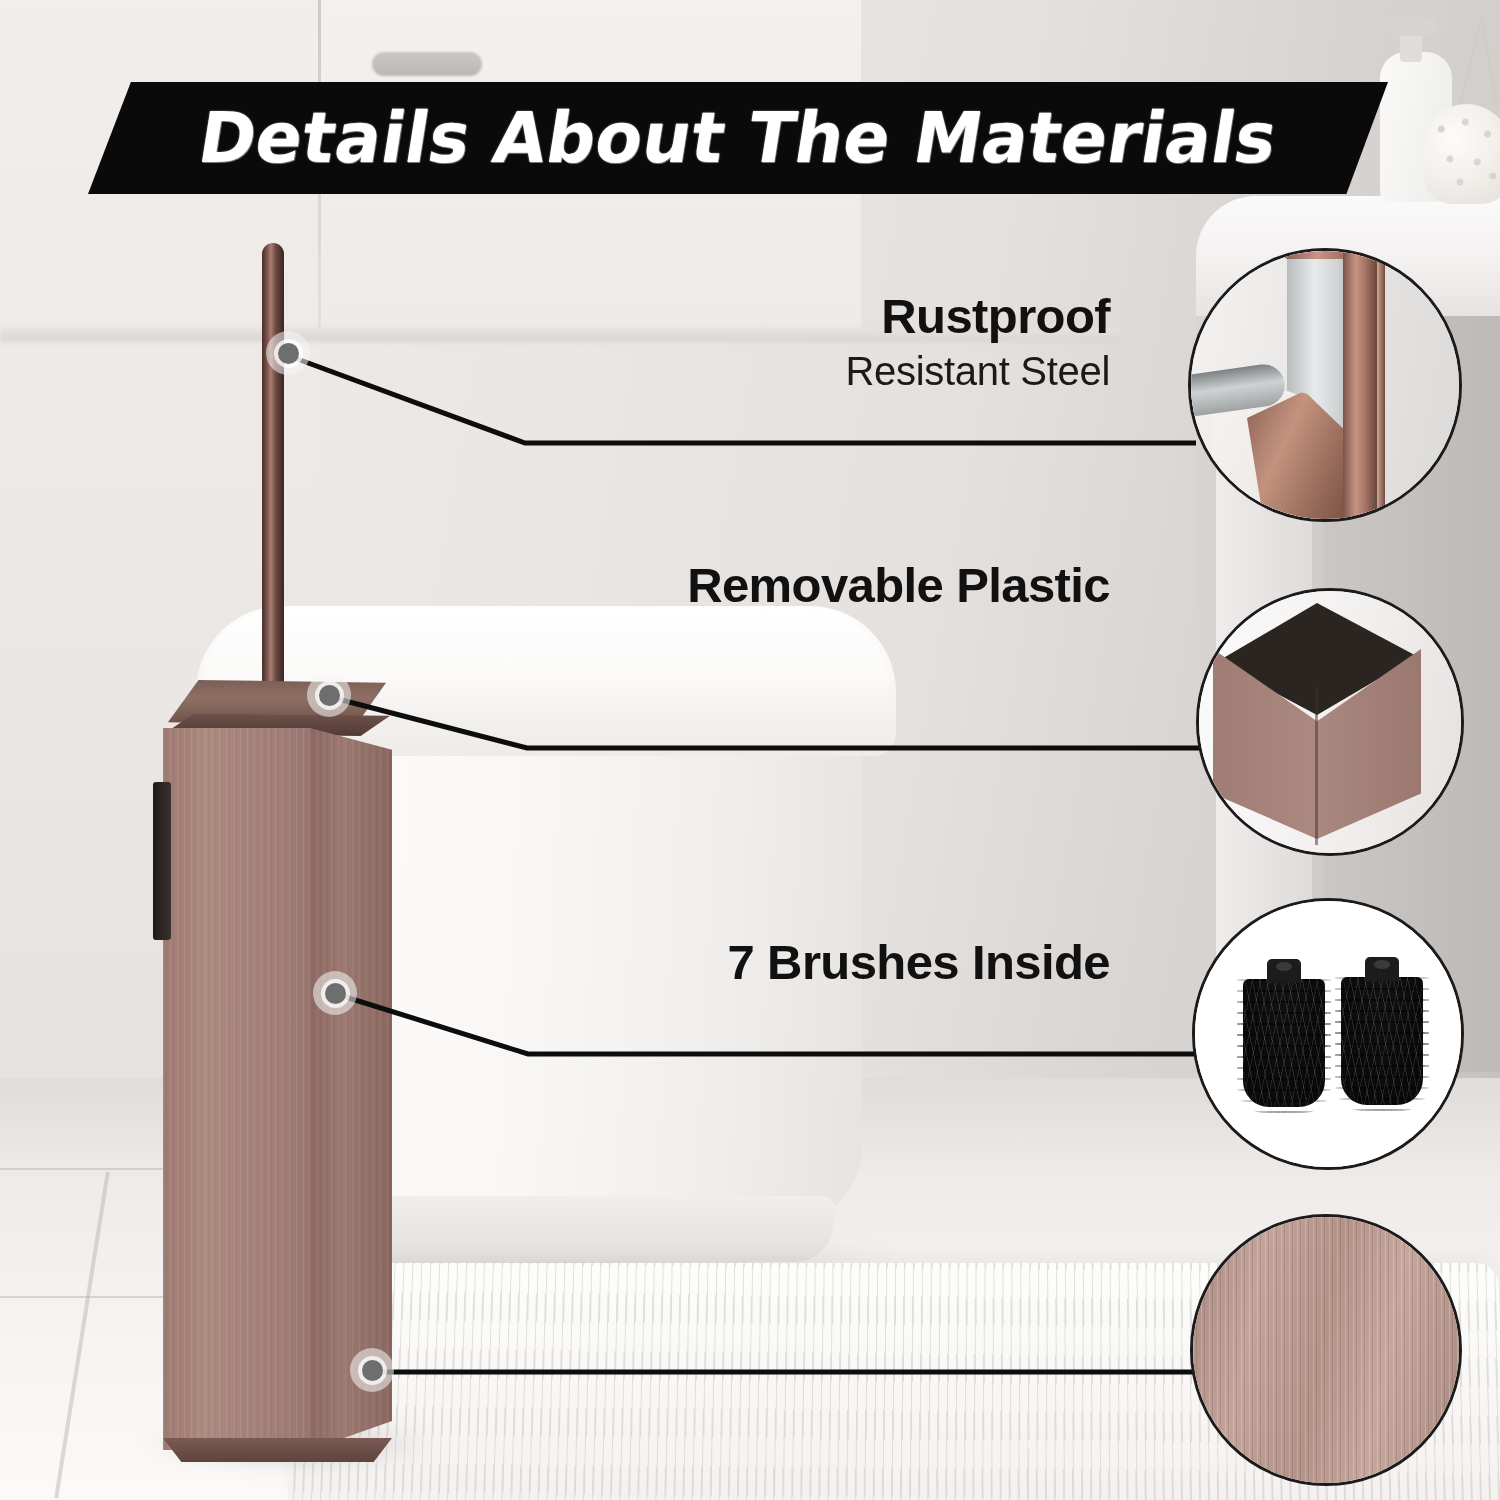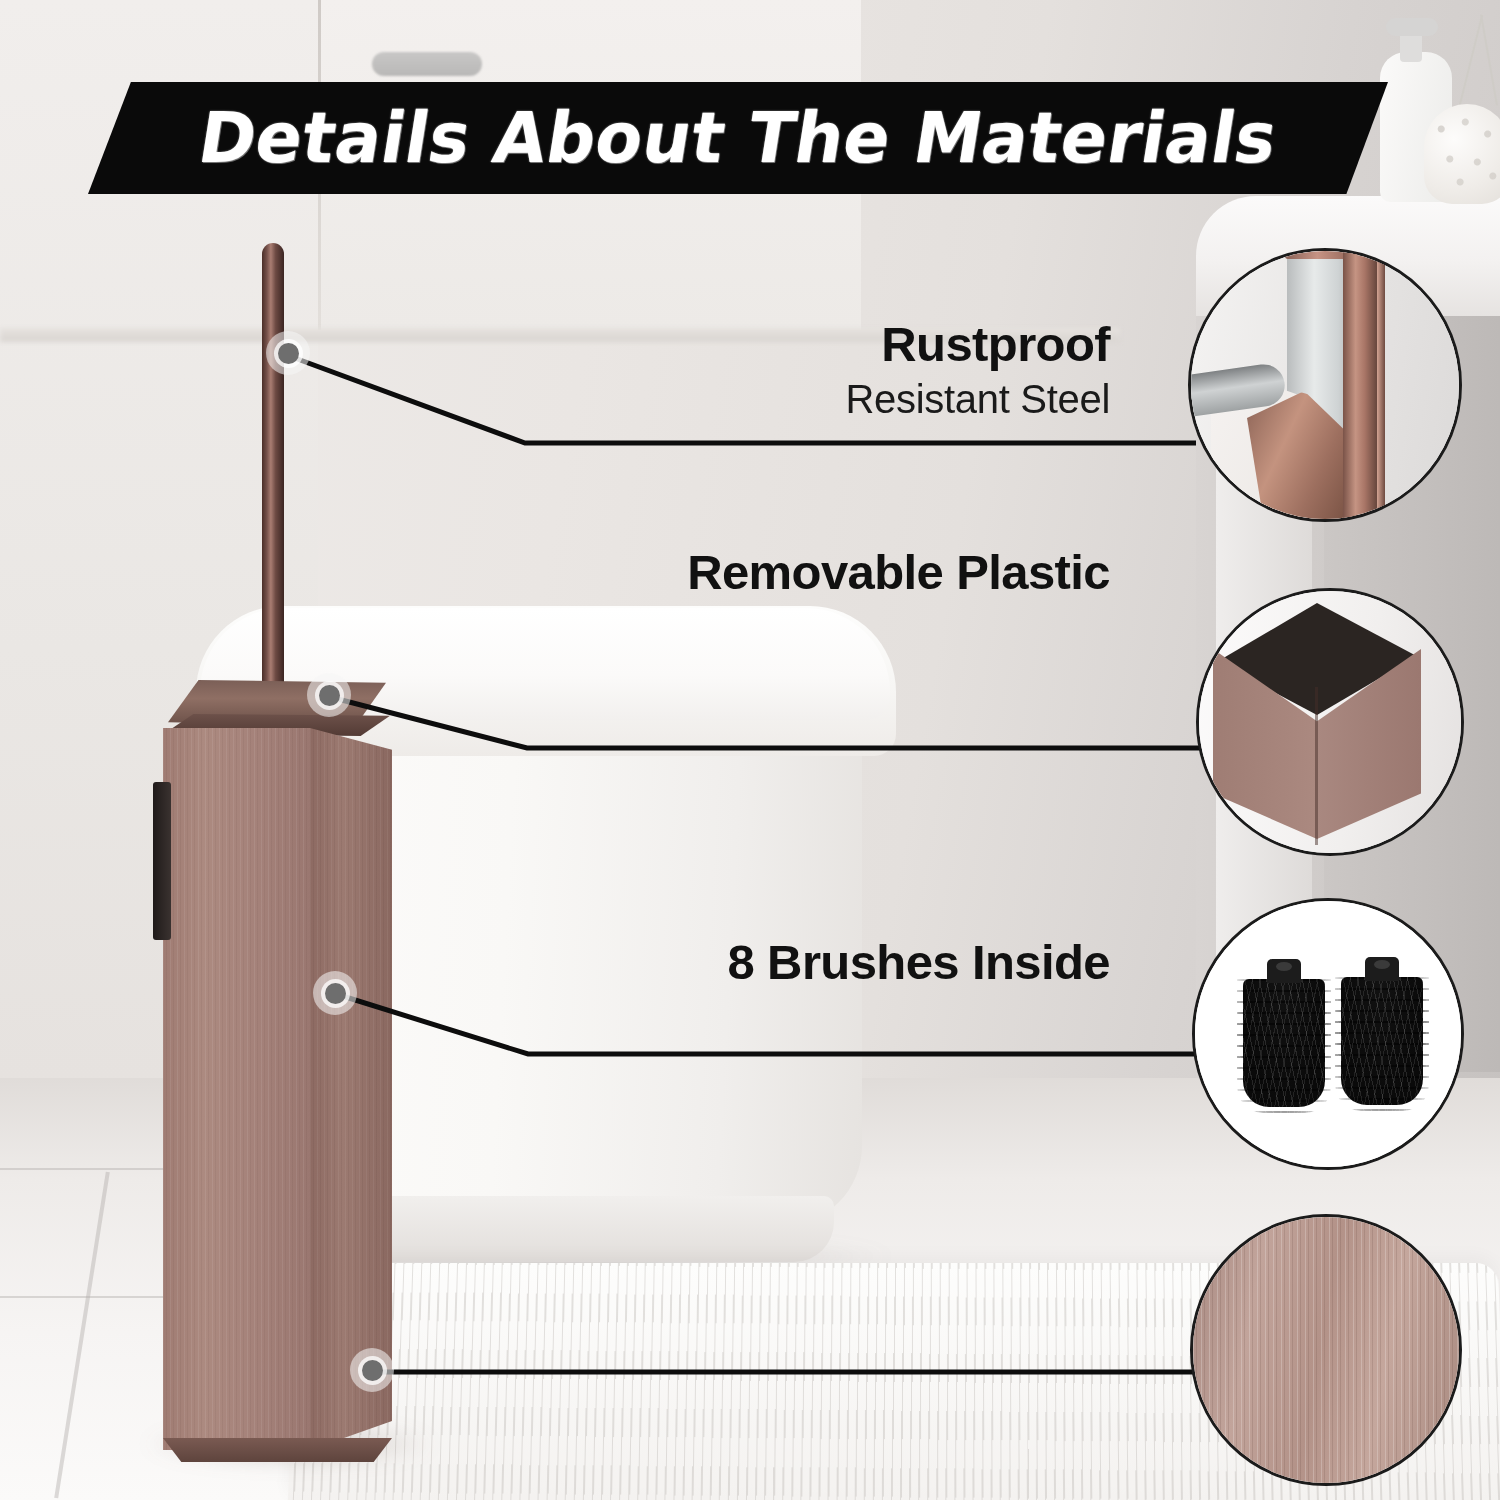--- a/index.html
+++ b/index.html
@@ -235,32 +235,32 @@
     color:#111;
     line-height:1.0;
   }
   .callout .title{
     font-family:"Liberation Sans", sans-serif;
     font-weight:700;
     font-size:49px;
     letter-spacing:-.6px;
     white-space:nowrap;
   }
-  .callout .title.two-line{white-space:normal;}
+  .callout .title.two-line{white-space:normal;margin-top:13px;}
   .callout .sub{
     font-family:"Liberation Sans", sans-serif;
     font-weight:400;
     font-size:40px;
     letter-spacing:-.3px;
     margin-top:10px;
     white-space:nowrap;
     color:#1a1a1a;
   }
 
-  #c1{ left:540px; top:292px; width:570px;margin-top:28px; }
+  #c1{ left:540px; top:292px; width:570px; }
   #c2{ left:480px; top:546px; width:630px; }
   #c2 .title{ line-height:1.08; }
   #c3{ left:540px; top:938px; width:570px; }
   #c4{ left:420px; top:1240px; width:700px; }
 
   
   #leaders{position:absolute;left:0;top:0;width:1500px;height:1500px;}
 
   
   .dot{
@@ -433,21 +433,21 @@
   <div class="callout" id="c1">
     <div class="title">Rustproof</div>
     <div class="sub">Resistant Steel</div>
   </div>
 
   <div class="callout" id="c2">
     <div class="title two-line">Removable Plastic</div>
   </div>
 
   <div class="callout" id="c3">
-    <div class="title">8 Brushes Inside</div>
+    <div class="title">7 Brushes Inside</div>
   </div>
 
   <div class="callout" id="c4">
   </div>
 
   <div class="detail" id="detail1">
     <div class="d1-bg"></div>
     <div class="d1-steel"></div>
     <div class="d1-steel-top"></div>
     <div class="d1-curve"></div>

